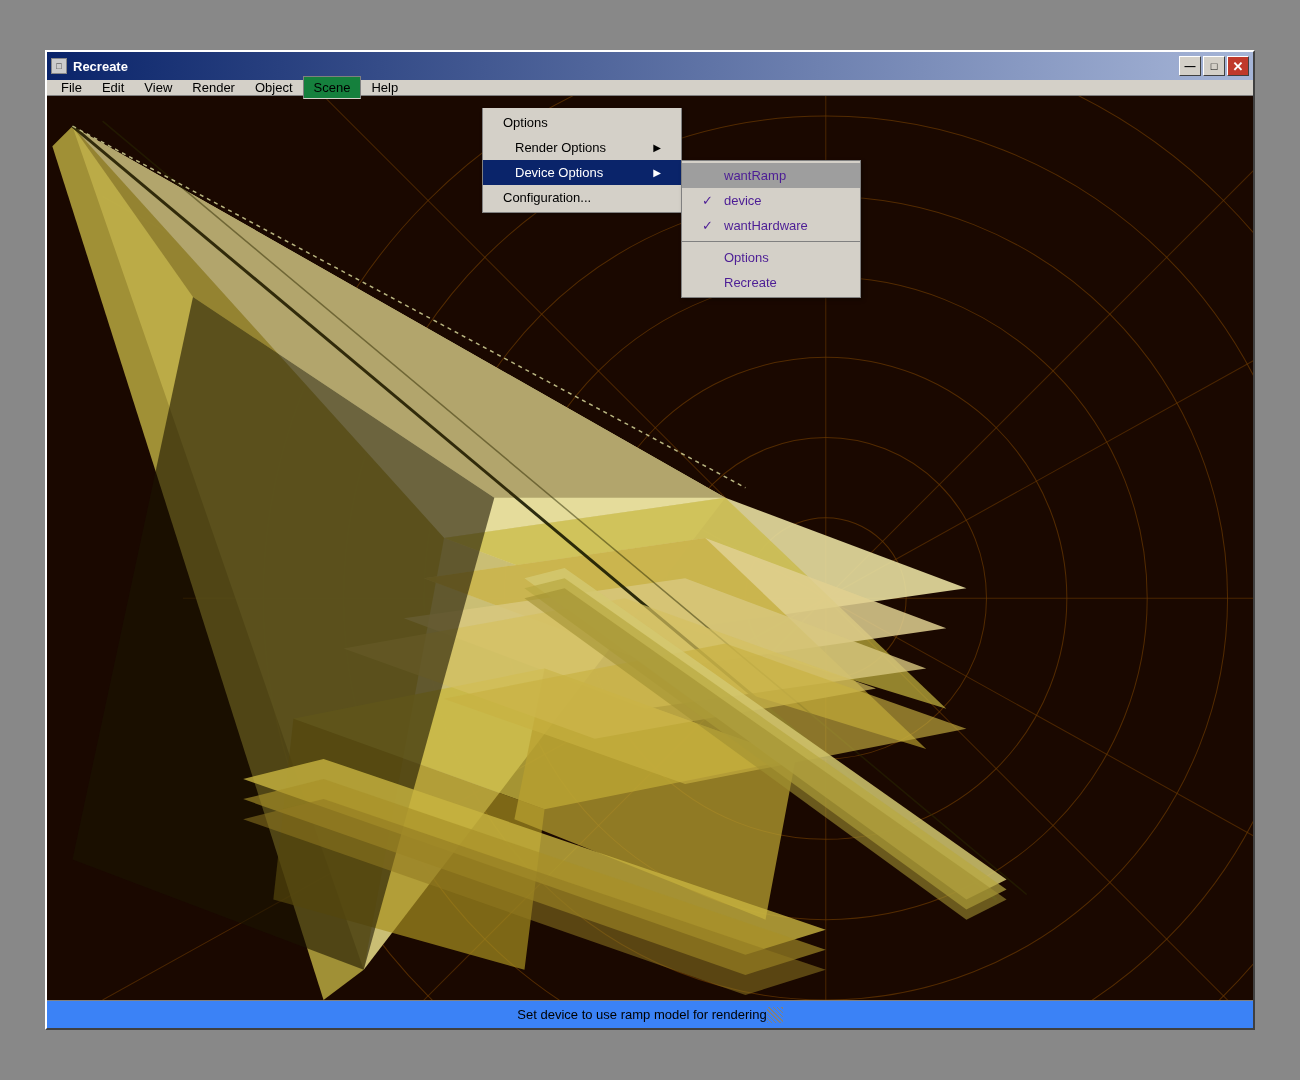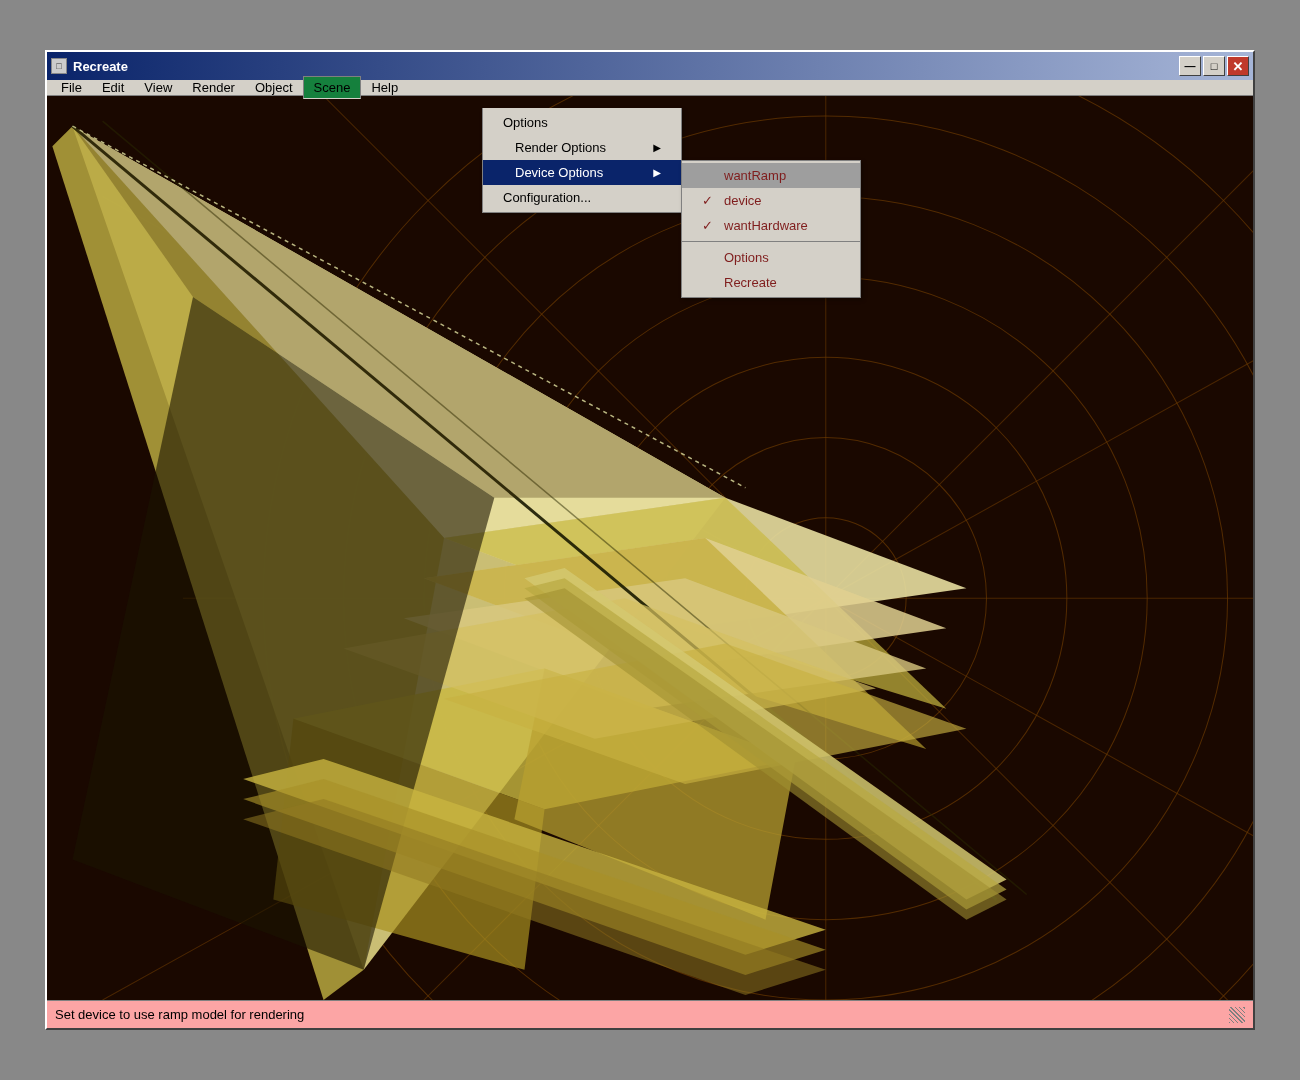--- a/index.html
+++ b/index.html
@@ -119,30 +119,30 @@
 
     
     .scene-svg {
       position: absolute;
       inset: 0;
       width: 100%;
       height: 100%;
     }
 
     .status-bar {
-      background: #fca5a5;
+      background: #3b82f6;
       height: 28px;
       display: flex;
       align-items: center;
       padding: 0 8px;
       border-top: 1px solid #808080;
       flex-shrink: 0;
       font-size: 13px;
       color: #000;
-      justify-content: space-between;
+      justify-content: center;
     }
 
     .status-grip {
       width: 16px;
       height: 16px;
       background: repeating-linear-gradient(
         45deg,
         #808080,
         #808080 1px,
         transparent 1px,
@@ -208,21 +208,21 @@
       border: 1px solid #808080;
       min-width: 180px;
       box-shadow: 2px 2px 4px rgba(0,0,0,0.3);
       padding: 2px 0;
     }
 
     .submenu-item {
       padding: 5px 20px;
       font-size: 13px;
       cursor: pointer;
-      color: #7f1d1d;
+      color: #4c1d95;
       display: flex;
       align-items: center;
       gap: 8px;
       white-space: nowrap;
     }
 
     .check-mark {
       font-size: 13px;
       width: 14px;
       flex-shrink: 0;

